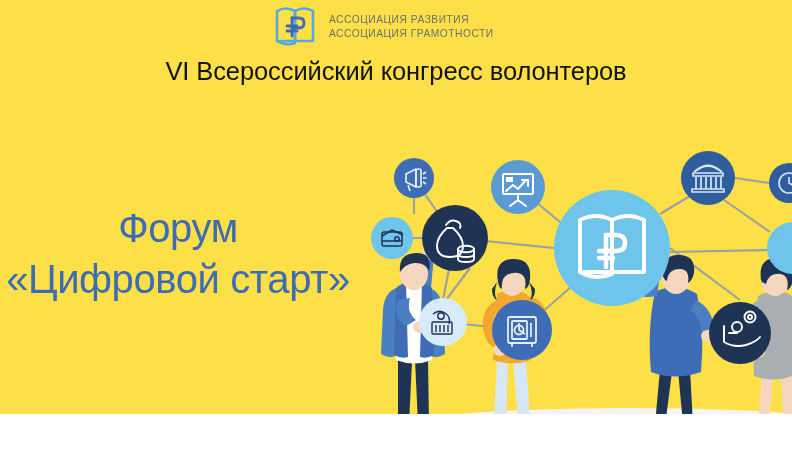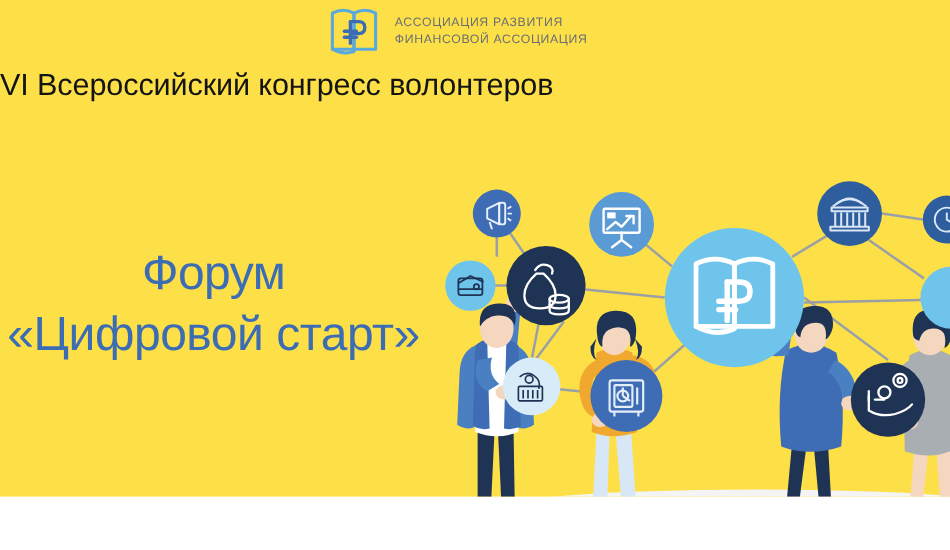--- a/index.html
+++ b/index.html
@@ -45,21 +45,21 @@
     white-space: nowrap;
     font-weight: 400;
   }
 
   
   .headline {
     position: absolute;
     left: 0;
     top: 55px;
     width: 792px;
-    text-align: left;
+    text-align: center;
     color: #141414;
     font-size: 25.5px;
     line-height: 1.33;
     font-weight: 400;
     letter-spacing: -0.1px;
   }
   .headline .hl-line { display: block; }
 
   
   .forum-title {
@@ -313,21 +313,21 @@
       </g>
       <g stroke="#3B6CB4" stroke-width="2.8" fill="none" stroke-linecap="round">
         <path d="M20 13 L20 31"></path>
         <path d="M20 13 L27 13 Q32 13 32 18 Q32 23 27 23 L20 23"></path>
         <path d="M15 21 L25 21"></path>
         <path d="M15 26 L25 26"></path>
       </g>
     </svg>
     <div class="logo-text">
       <span>АССОЦИАЦИЯ РАЗВИТИЯ</span>
-      <span>ФИНАНСОВОЙ АССОЦИАЦИЯ</span>
+      <span>АССОЦИАЦИЯ ГРАМОТНОСТИ</span>
     </div>
   </div>
 
   <div class="headline">
     <span class="hl-line">VI Всероссийский конгресс волонтеров</span>
   </div>
 
   <div class="forum-title">
     <span class="ft-line">Форум</span>
     <span class="ft-line">«Цифровой старт»</span>

